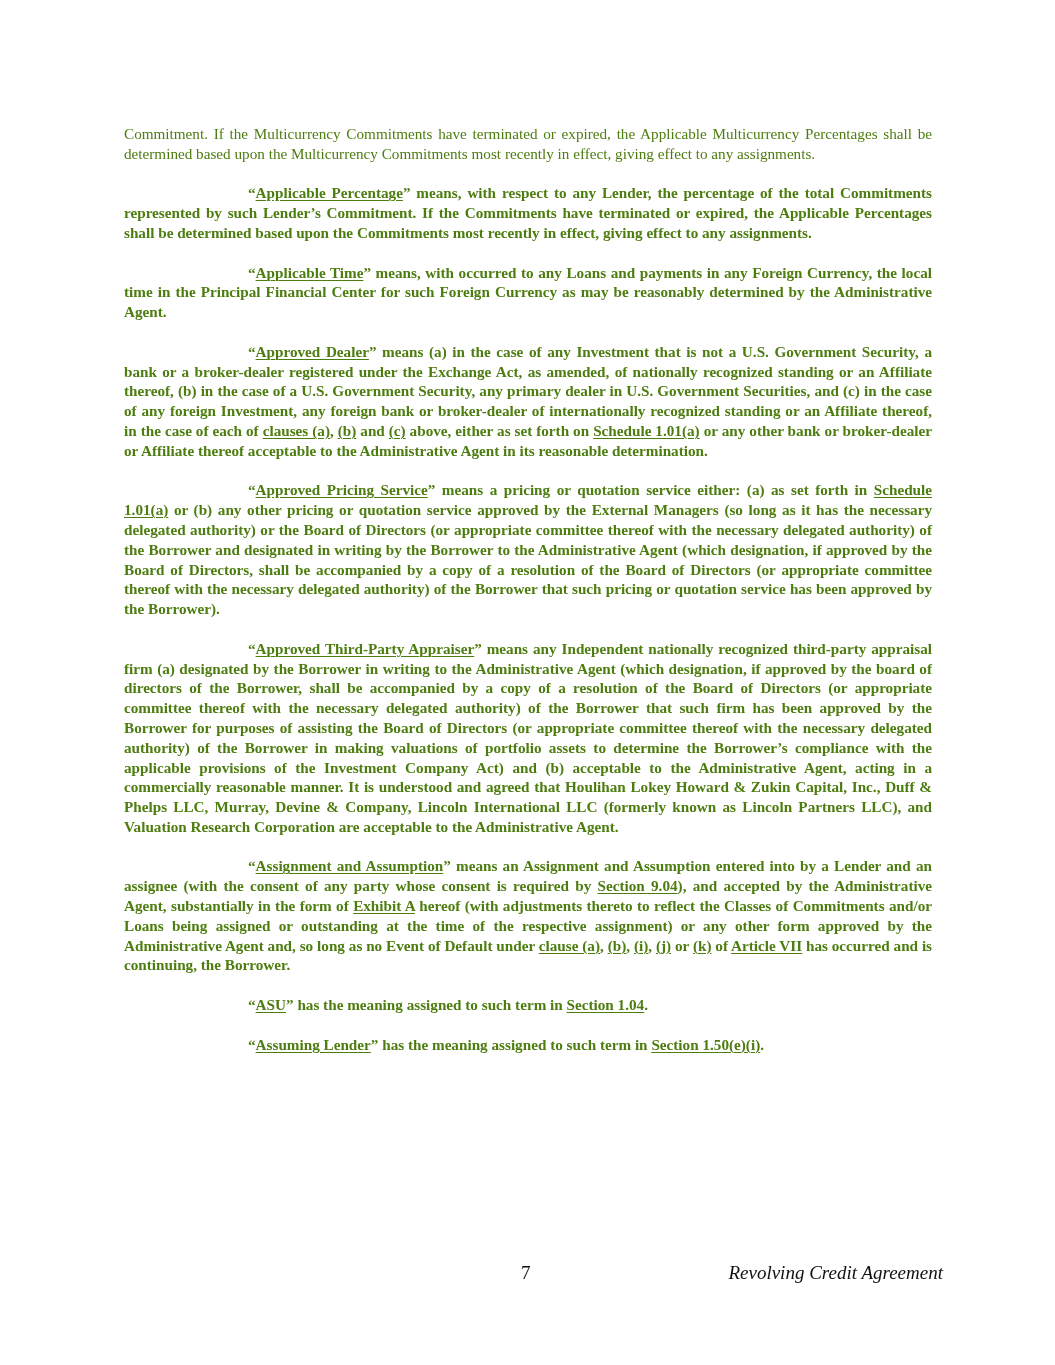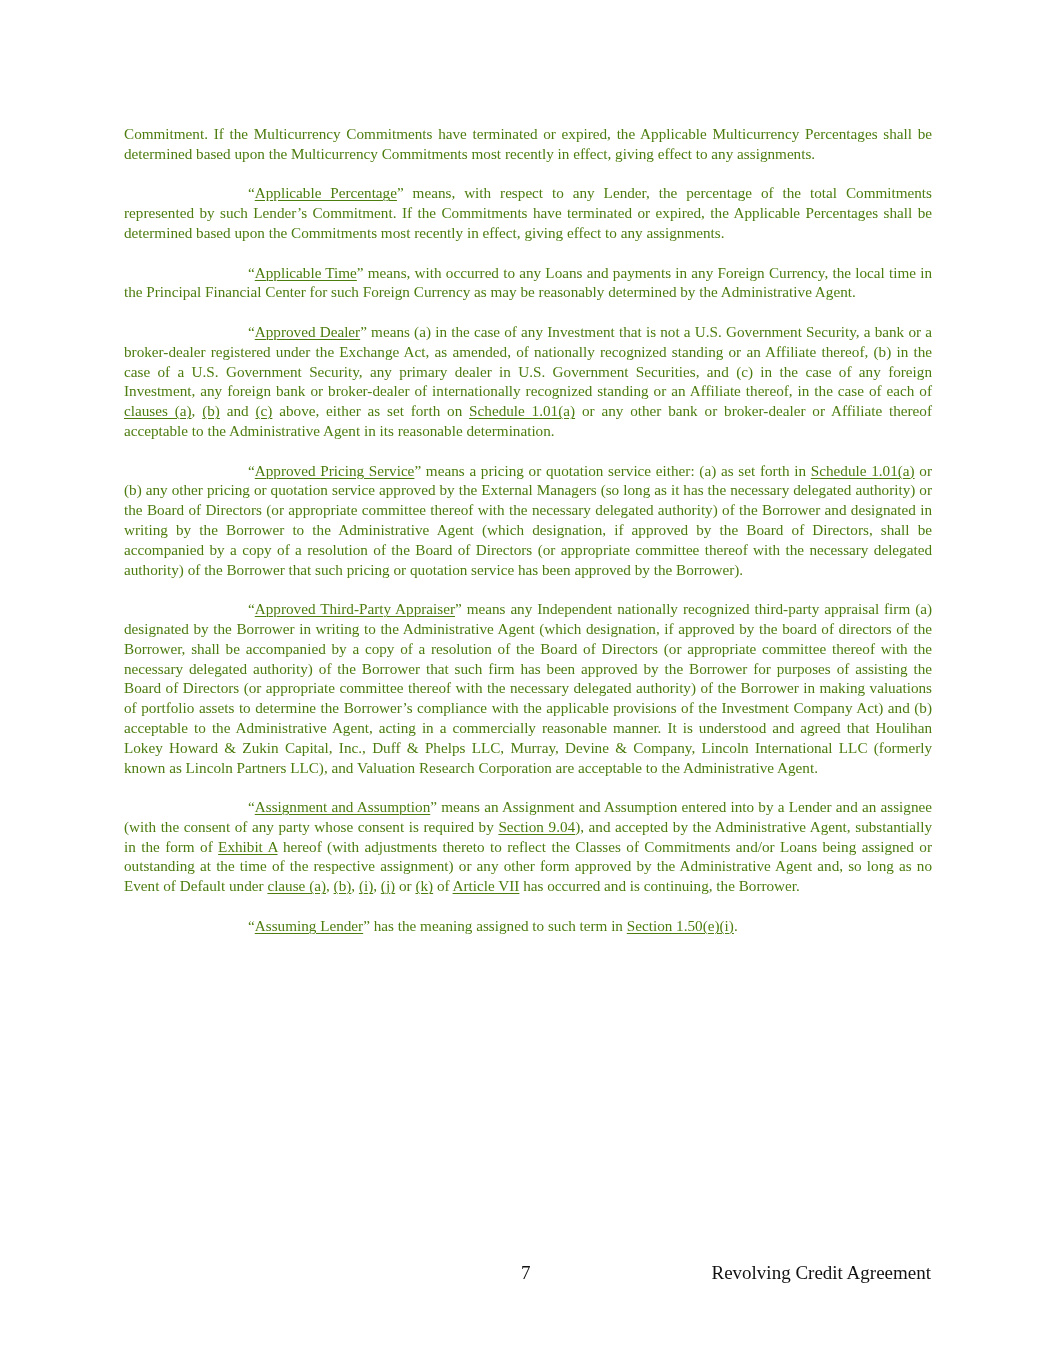--- a/index.html
+++ b/index.html
@@ -12,45 +12,46 @@
       font-family: "Liberation Serif", serif;
       font-size: 15.2px;
       line-height: 19.8px;
       color: #4d7c0f;
     }
     .para {
       margin: 0 0 19.8px 0;
       text-align: justify;
       text-align-last: left;
     }
-    .para.indent { text-indent: 124px; }
+    .para.indent { text-indent: 124px; font-weight: bold; }
     .u { text-decoration: underline; text-underline-offset: 2px; text-decoration-thickness: 1px; }
     .footer {
       position: absolute;
       top: 1262px;
       left: 0;
       width: 1055px;
       height: 24px;
       font-family: "Liberation Serif", serif;
       font-size: 19px;
       color: #111111;
     }
     .page-num { position: absolute; left: 521px; top: 0; }
-    .doc-title { position: absolute; right: 124px; top: 0; }
+    .doc-title { position: absolute; right: 112px; top: 0; font-style: italic; }
   </style>
 </head>
 <body>
 
 <div class="page" id="doc-body">
     <p class="para"><span>Commitment.  If the Multicurrency Commitments have terminated or expired, the Applicable Multicurrency Percentages shall be determined based upon the Multicurrency Commitments most recently in effect, giving effect to any assignments.</span></p>
     <p class="para indent"><span>“</span><span class="u">Applicable Percentage</span><span>” means, with respect to any Lender, the percentage of the total Commitments represented by such Lender’s Commitment.  If the Commitments have terminated or expired, the Applicable Percentages shall be determined based upon the Commitments most recently in effect, giving effect to any assignments.</span></p>
     <p class="para indent"><span>“</span><span class="u">Applicable Time</span><span>” means, with occurred to any Loans and payments in any Foreign Currency, the local time in the Principal Financial Center for such Foreign Currency as may be reasonably determined by the Administrative Agent.</span></p>
     <p class="para indent"><span>“</span><span class="u">Approved Dealer</span><span>” means (a) in the case of any Investment that is not a U.S. Government Security, a bank or a broker-dealer registered under the Exchange Act, as amended, of nationally recognized standing or an Affiliate thereof, (b) in the case of a U.S.  Government Security, any primary dealer in U.S. Government Securities, and (c) in the case of any foreign Investment, any foreign bank or broker-dealer of internationally recognized standing or an Affiliate thereof, in the case of each of </span><span class="u">clauses (a)</span><span>, </span><span class="u">(b)</span><span> and </span><span class="u">(c)</span><span> above, either as set forth on </span><span class="u">Schedule 1.01(a)</span><span> or any other bank or broker-dealer or Affiliate thereof acceptable to the Administrative Agent in its reasonable determination.</span></p>
     <p class="para indent"><span>“</span><span class="u">Approved Pricing Service</span><span>” means a pricing or quotation service either: (a) as set forth in </span><span class="u">Schedule 1.01(a)</span><span> or (b) any other pricing or quotation service approved by the External Managers (so long as it has the necessary delegated authority) or the Board of Directors (or appropriate committee thereof with the necessary delegated authority) of the Borrower and designated in writing by the Borrower to the Administrative Agent (which designation, if approved by the Board of Directors, shall be accompanied by a copy of a resolution of the Board of Directors (or appropriate committee thereof with the necessary delegated authority) of the Borrower that such pricing or quotation service has been approved by the Borrower).</span></p>
     <p class="para indent"><span>“</span><span class="u">Approved Third-Party Appraiser</span><span>” means any Independent nationally recognized third-party appraisal firm (a) designated by the Borrower in writing to the Administrative Agent (which designation, if approved by the board of directors of the Borrower, shall be accompanied by a copy of a resolution of the Board of Directors (or appropriate committee thereof with the necessary delegated authority) of the Borrower that such firm has been approved by the Borrower for purposes of assisting the Board of Directors (or appropriate committee thereof with the necessary delegated authority) of the Borrower in making valuations of portfolio assets to determine the Borrower’s compliance with the applicable provisions of the Investment Company Act) and (b) acceptable to the Administrative Agent, acting in a commercially reasonable manner.  It is understood and agreed that Houlihan Lokey Howard &amp; Zukin Capital, Inc., Duff &amp; Phelps LLC, Murray, Devine &amp; Company, Lincoln International LLC (formerly known as Lincoln Partners LLC), and Valuation Research Corporation are acceptable to the Administrative Agent.</span></p>
     <p class="para indent"><span>“</span><span class="u">Assignment and Assumption</span><span>” means an Assignment and Assumption entered into by a Lender and an assignee (with the consent of any party whose consent is required by </span><span class="u">Section 9.04</span><span>), and accepted by the Administrative Agent, substantially in the form of </span><span class="u">Exhibit A</span><span> hereof (with adjustments thereto to reflect the Classes of Commitments and/or Loans being assigned or outstanding at the time of the respective assignment) or any other form approved by the Administrative Agent and, so long as no Event of Default under </span><span class="u">clause (a)</span><span>, </span><span class="u">(b)</span><span>, </span><span class="u">(i)</span><span>, </span><span class="u">(j)</span><span> or </span><span class="u">(k)</span><span> of </span><span class="u">Article VII</span><span> has occurred and is continuing, the Borrower.</span></p>
+    <p class="para indent"><span>“</span><span class="u">ASU</span><span>” has the meaning assigned to such term in </span><span class="u">Section 1.04</span><span>.</span></p>
     <p class="para indent"><span>“</span><span class="u">Assuming Lender</span><span>” has the meaning assigned to such term in </span><span class="u">Section 1.50(e)(i)</span><span>.</span></p>
   </div>
 
 <div class="footer">
   <span class="page-num">7</span>
   <span class="doc-title">Revolving Credit Agreement</span>
 </div>
 
 </body></html>

